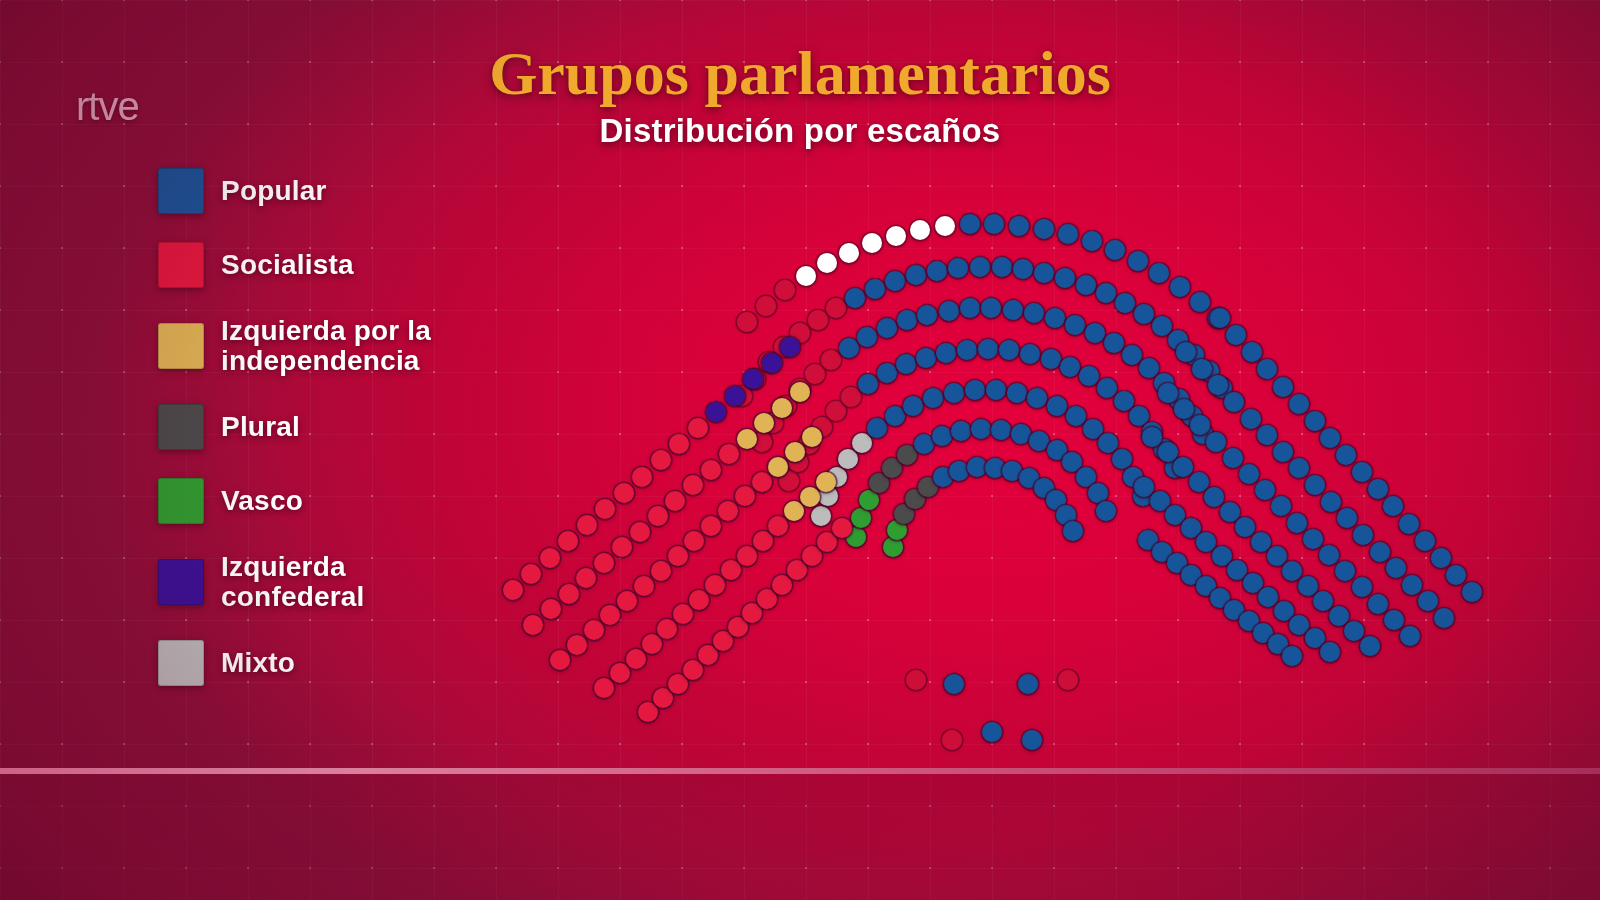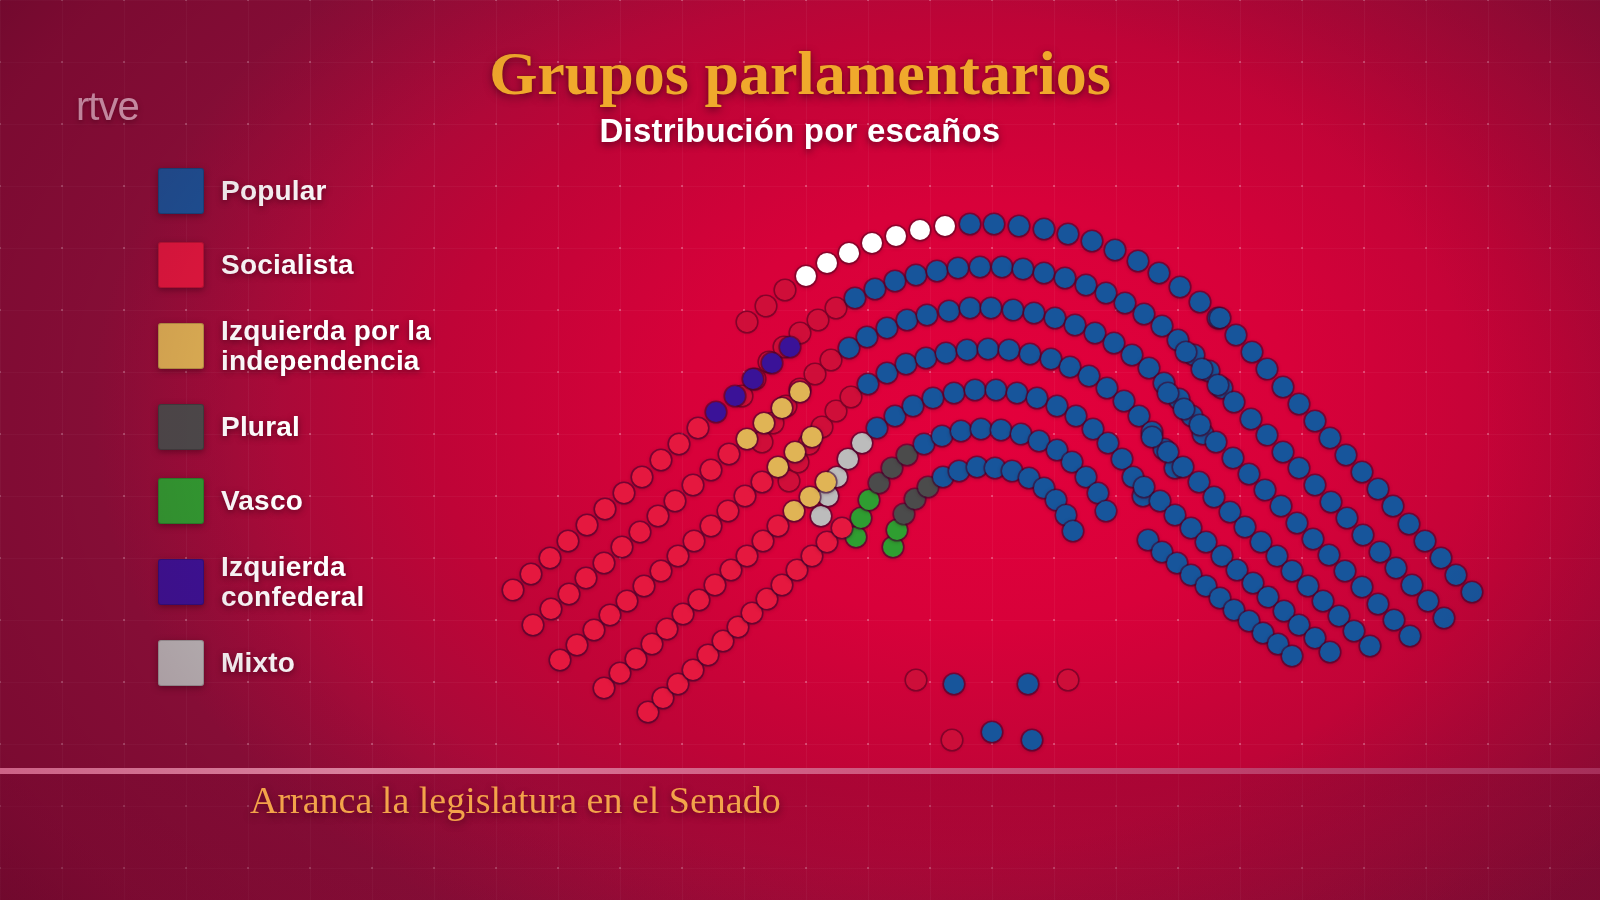--- a/index.html
+++ b/index.html
@@ -471,15 +471,14 @@
       <div class="seat" style="left: 1058px; top: 670px; width: 20px; height: 20px; background: rgba(205, 16, 58, 0.85); box-shadow: rgba(120, 4, 40, 0.85) 0px 0px 0px 1.6px, rgba(70, 0, 26, 0.6) 0px 1px 3px;"></div>
       <div class="seat" style="left: 942px; top: 730px; width: 20px; height: 20px; background: rgba(205, 16, 58, 0.85); box-shadow: rgba(120, 4, 40, 0.85) 0px 0px 0px 1.6px, rgba(70, 0, 26, 0.6) 0px 1px 3px;"></div>
       <div class="seat" style="left: 982px; top: 722px; width: 20px; height: 20px; background: rgb(23, 85, 155); box-shadow: rgba(60, 5, 50, 0.55) 0px 0px 0px 1.6px, rgba(60, 0, 24, 0.65) 0px 1px 4px;"></div>
       <div class="seat" style="left: 1022px; top: 730px; width: 20px; height: 20px; background: rgb(23, 85, 155); box-shadow: rgba(60, 5, 50, 0.55) 0px 0px 0px 1.6px, rgba(60, 0, 24, 0.65) 0px 1px 4px;"></div>
     </div>
 
   <div id="vignette"></div>
 
   <div id="footer-band"></div>
   <div id="footer-rule"></div>
-  <div id="caption">Arranca la legislatura en el Senado</div>
 
 </div>
 
 </body></html>

